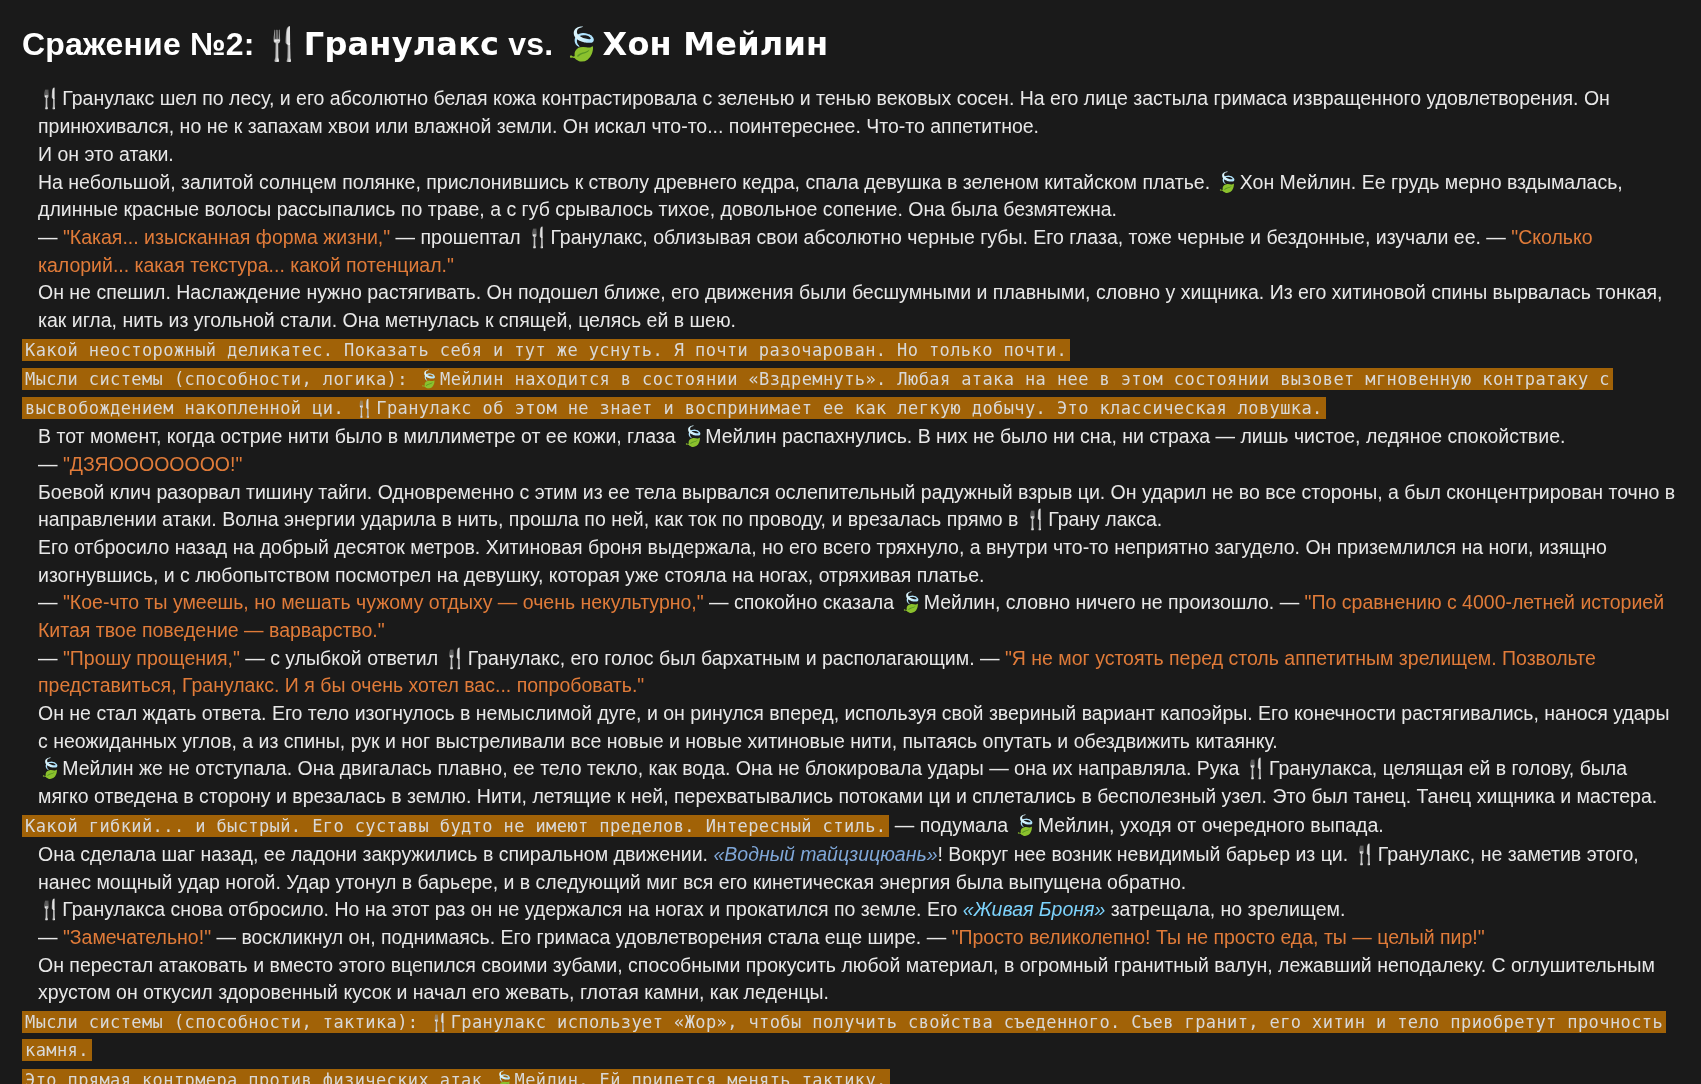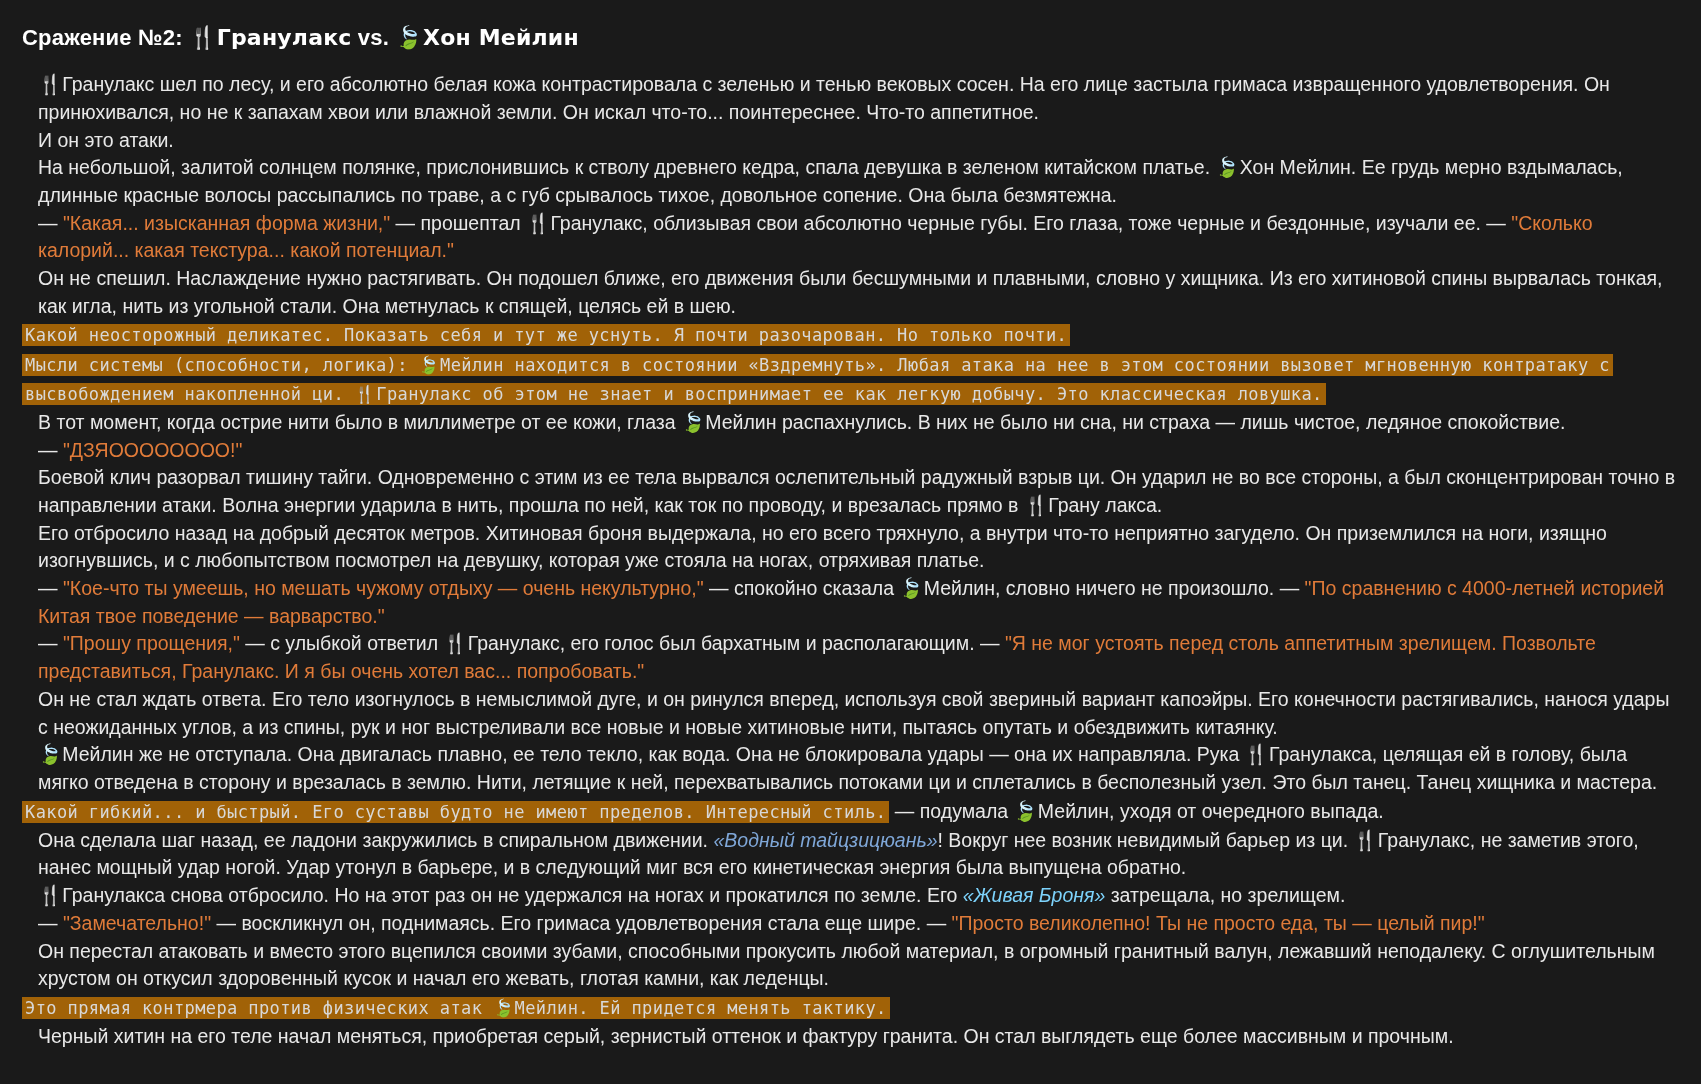--- a/index.html
+++ b/index.html
@@ -14,21 +14,21 @@
     font-family: "Liberation Sans", sans-serif;
     font-size: 19.5px;
     line-height: 1.42;
     -webkit-font-smoothing: antialiased;
   }
   .page {
     padding: 22px 22px 18px 22px;
     box-sizing: border-box;
   }
   h1.title {
-    font-size: 22px;
+    font-size: 32px;
     font-weight: bold;
     margin: 0 0 18px 0;
     color: #ffffff;
     letter-spacing: 0.2px;
   }
   p.para {
     margin: 0 0 0 16px;
     padding: 0;
     color: #e8e8e8;
   }
@@ -120,18 +120,21 @@
     <span>🍴Гранулакса снова отбросило. Но на этот раз он не удержался на ногах и прокатился по земле. Его </span><span class="italic-orange">«Живая Броня»</span><span> затрещала, но зрелищем.</span>
   </p>
 
   <p class="para">
     <span>— </span><span class="quote">"Замечательно!"</span><span> — воскликнул он, поднимаясь. Его гримаса удовлетворения стала еще шире. — </span><span class="quote">"Просто великолепно! Ты не просто еда, ты — целый пир!"</span>
   </p>
 
   <p class="para">Он перестал атаковать и вместо этого вцепился своими зубами, способными прокусить любой материал, в огромный гранитный валун, лежавший неподалеку. С оглушительным хрустом он откусил здоровенный кусок и начал его жевать, глотая камни, как леденцы.</p>
 
   <div class="sysline">
+    <span class="sys">Мысли системы (способности, тактика): 🍴Гранулакс использует «Жор», чтобы получить свойства съеденного. Съев гранит, его хитин и тело приобретут прочность камня.</span>
+  </div>
+  <div class="sysline">
     <span class="sys">Это прямая контрмера против физических атак 🍃Мейлин. Ей придется менять тактику.</span>
   </div>
 
   <p class="para">Черный хитин на его теле начал меняться, приобретая серый, зернистый оттенок и фактуру гранита. Он стал выглядеть еще более массивным и прочным.</p>
 
 </div>
 
 </body></html>

